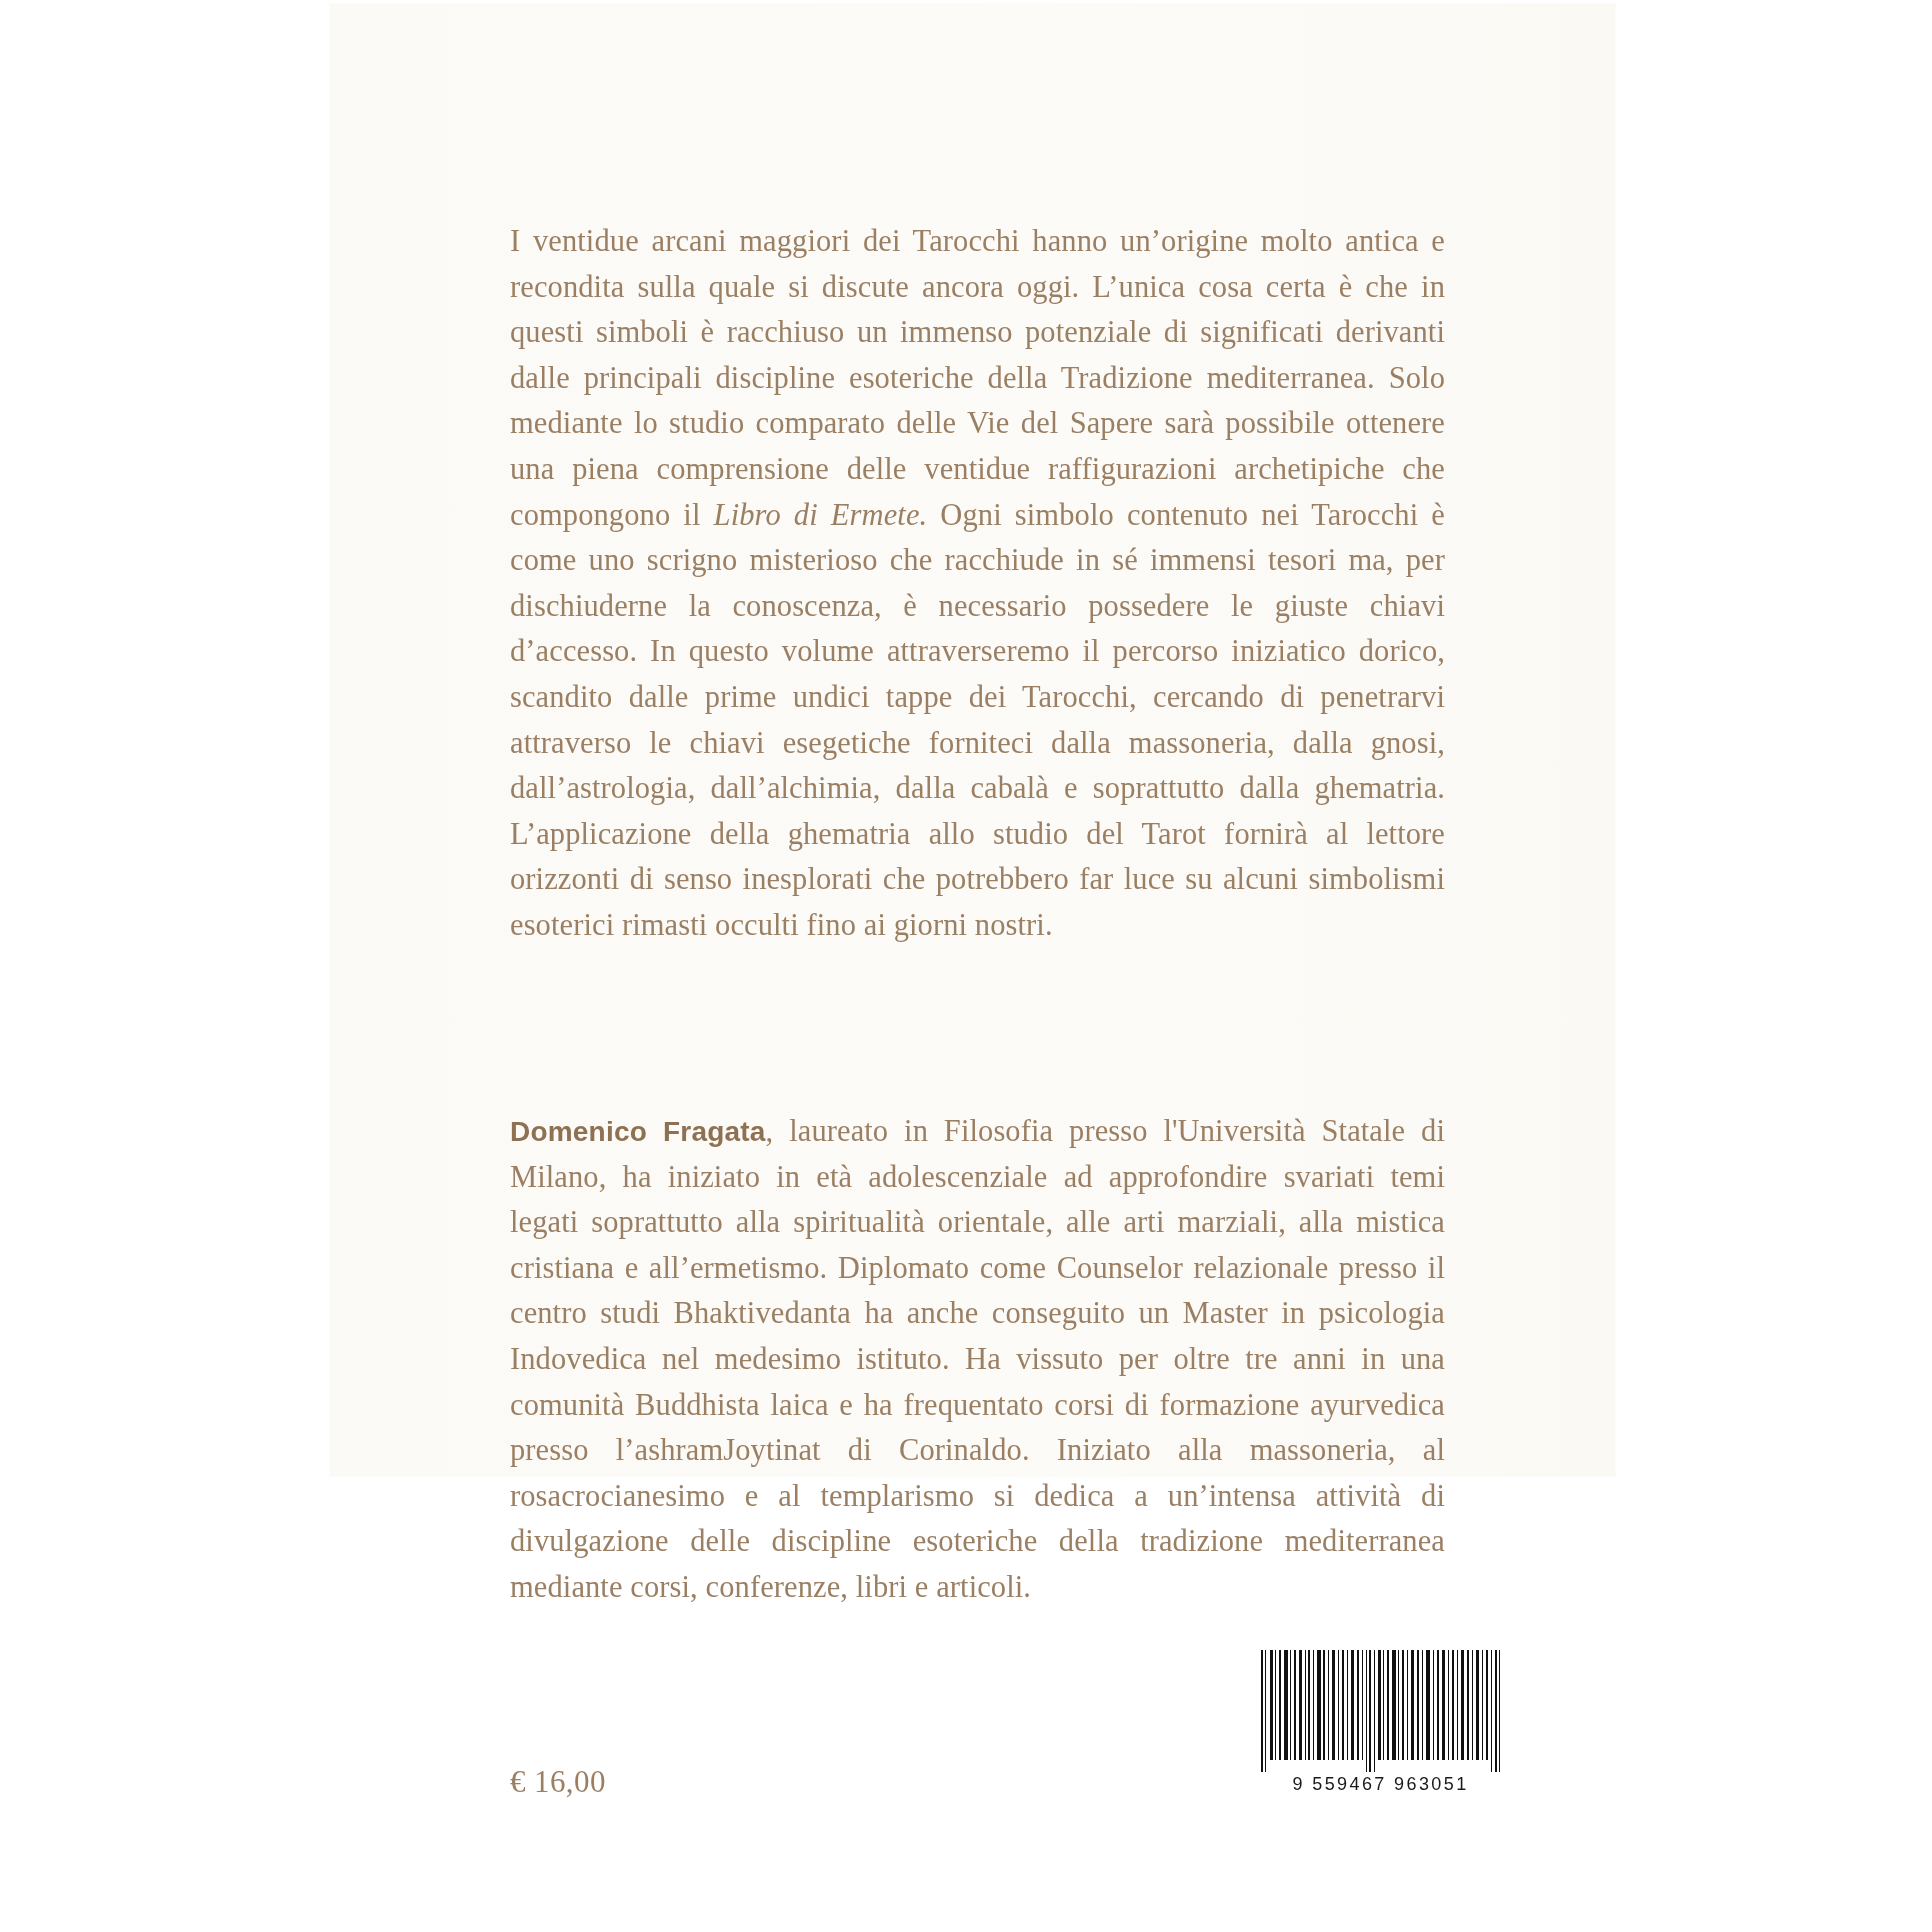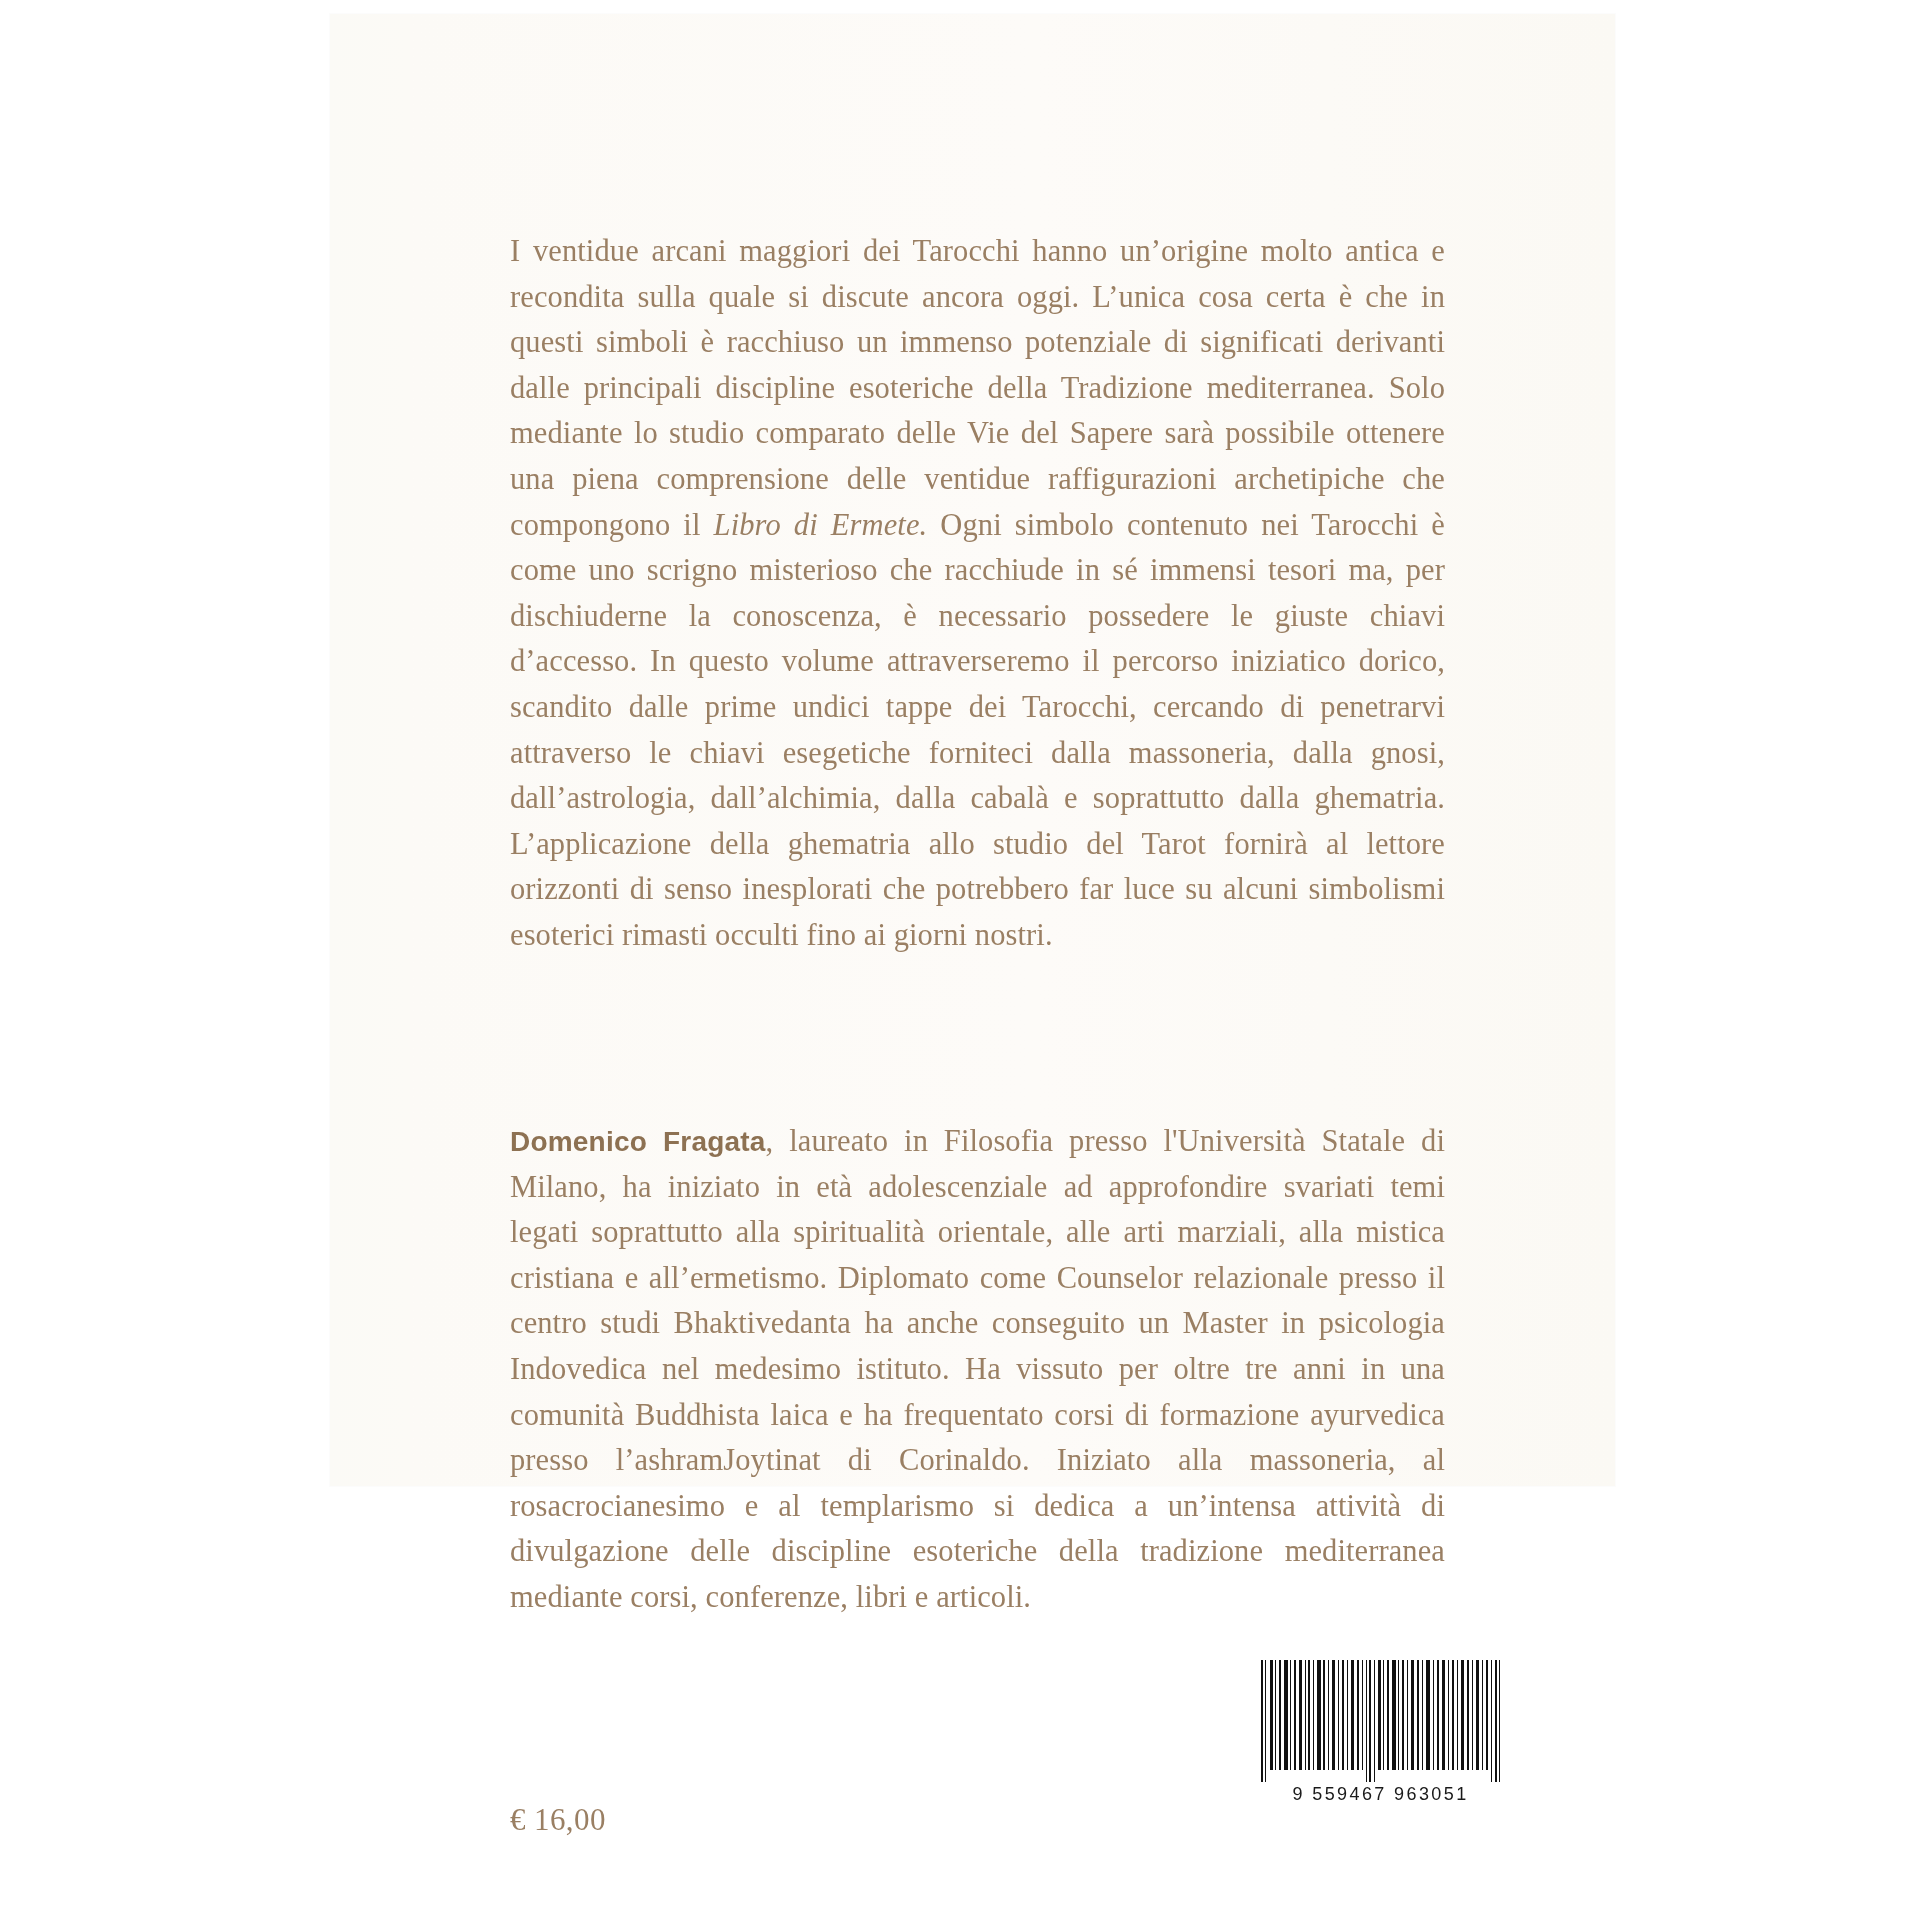--- a/index.html
+++ b/index.html
@@ -16,21 +16,21 @@
   .page {
     position: relative;
     width: 1932px;
     height: 1932px;
     background: #ffffff;
   }
   
   .cover {
     position: absolute;
     left: 330px;
-    top: 14px;
+    top: 4px;
     width: 1285px;
     height: 1472px;
     background: #3b82f6;
     box-shadow: 0 0 0 1px rgba(0,0,0,0.012);
   }
   .cover-inner {
     position: absolute;
     left: 0;
     top: 0;
     right: 0;
@@ -71,21 +71,20 @@
     color: #8d7152;
     letter-spacing: 0.2px;
   }
   .price {
     position: absolute;
     left: 180px;
     top: 1760px;
     color: #9a7f63;
     font-size: 31px;
     letter-spacing: 0.4px;
-    margin-top: 28px;
   }
   .barcode-wrap {
     position: absolute;
     left: 923px;
     top: 1640px;
     width: 255px;
     background: #ffffff;
     padding: 6px 6px 4px 6px;
     box-sizing: border-box;
   }

